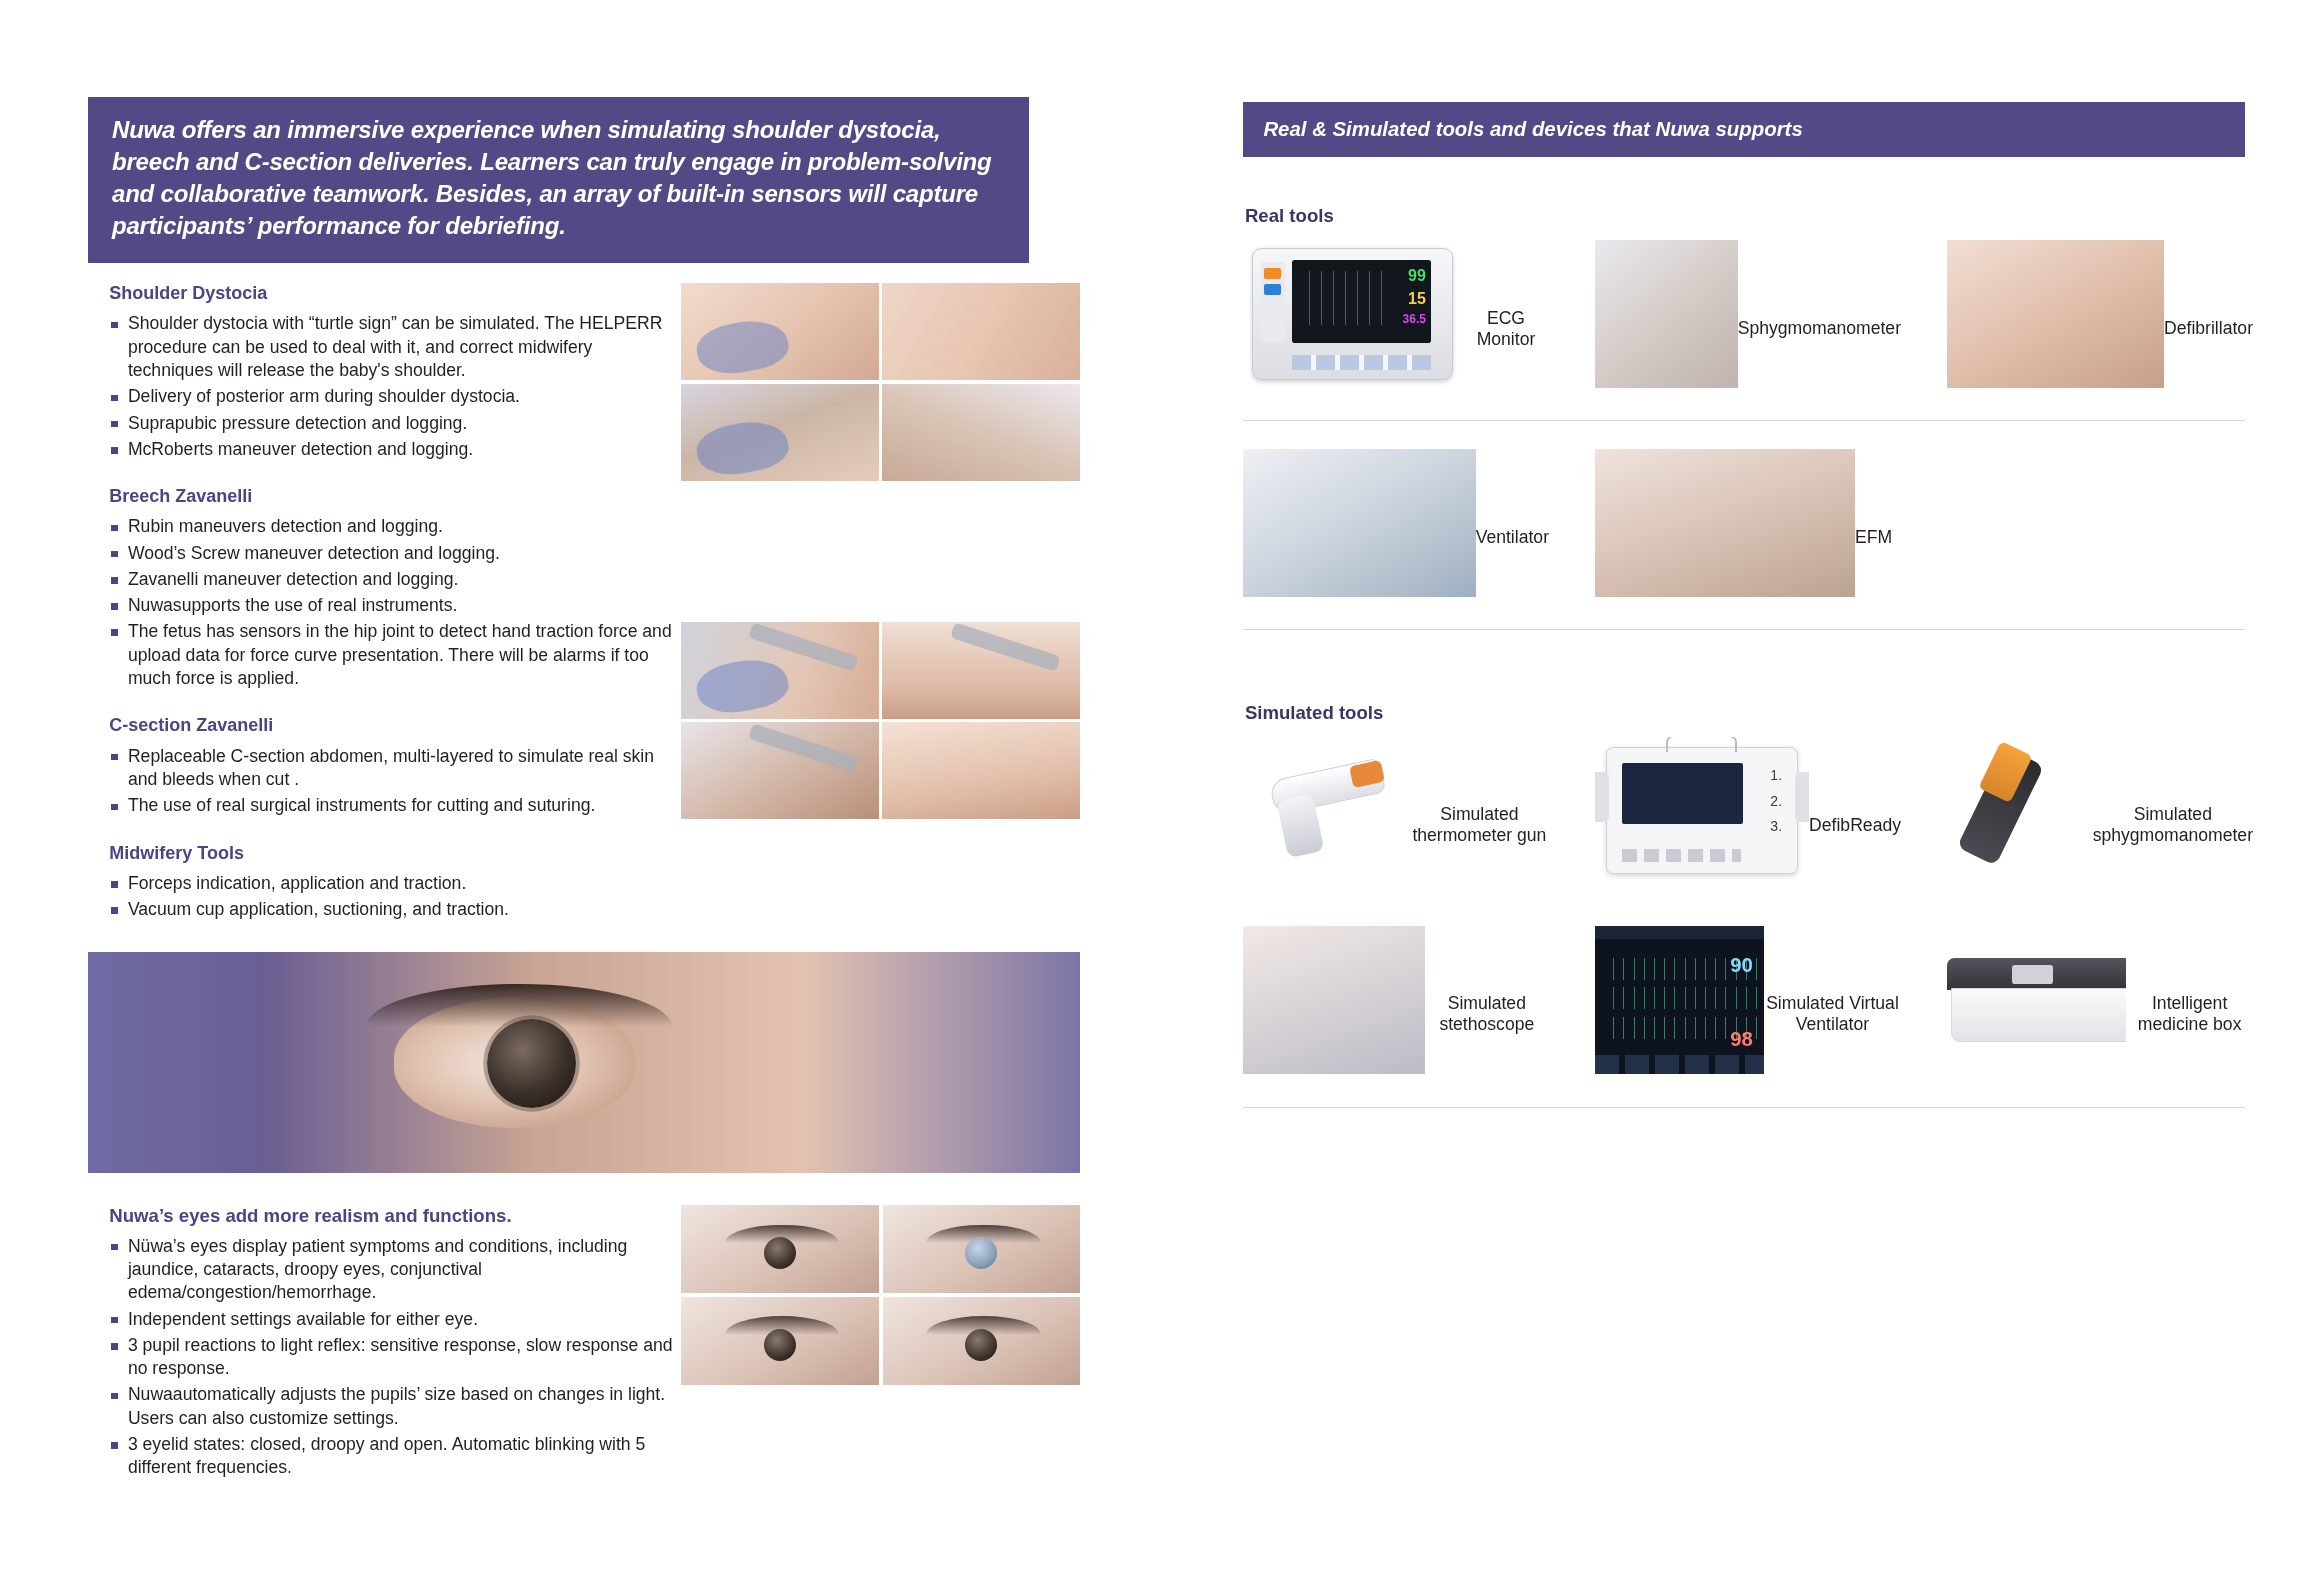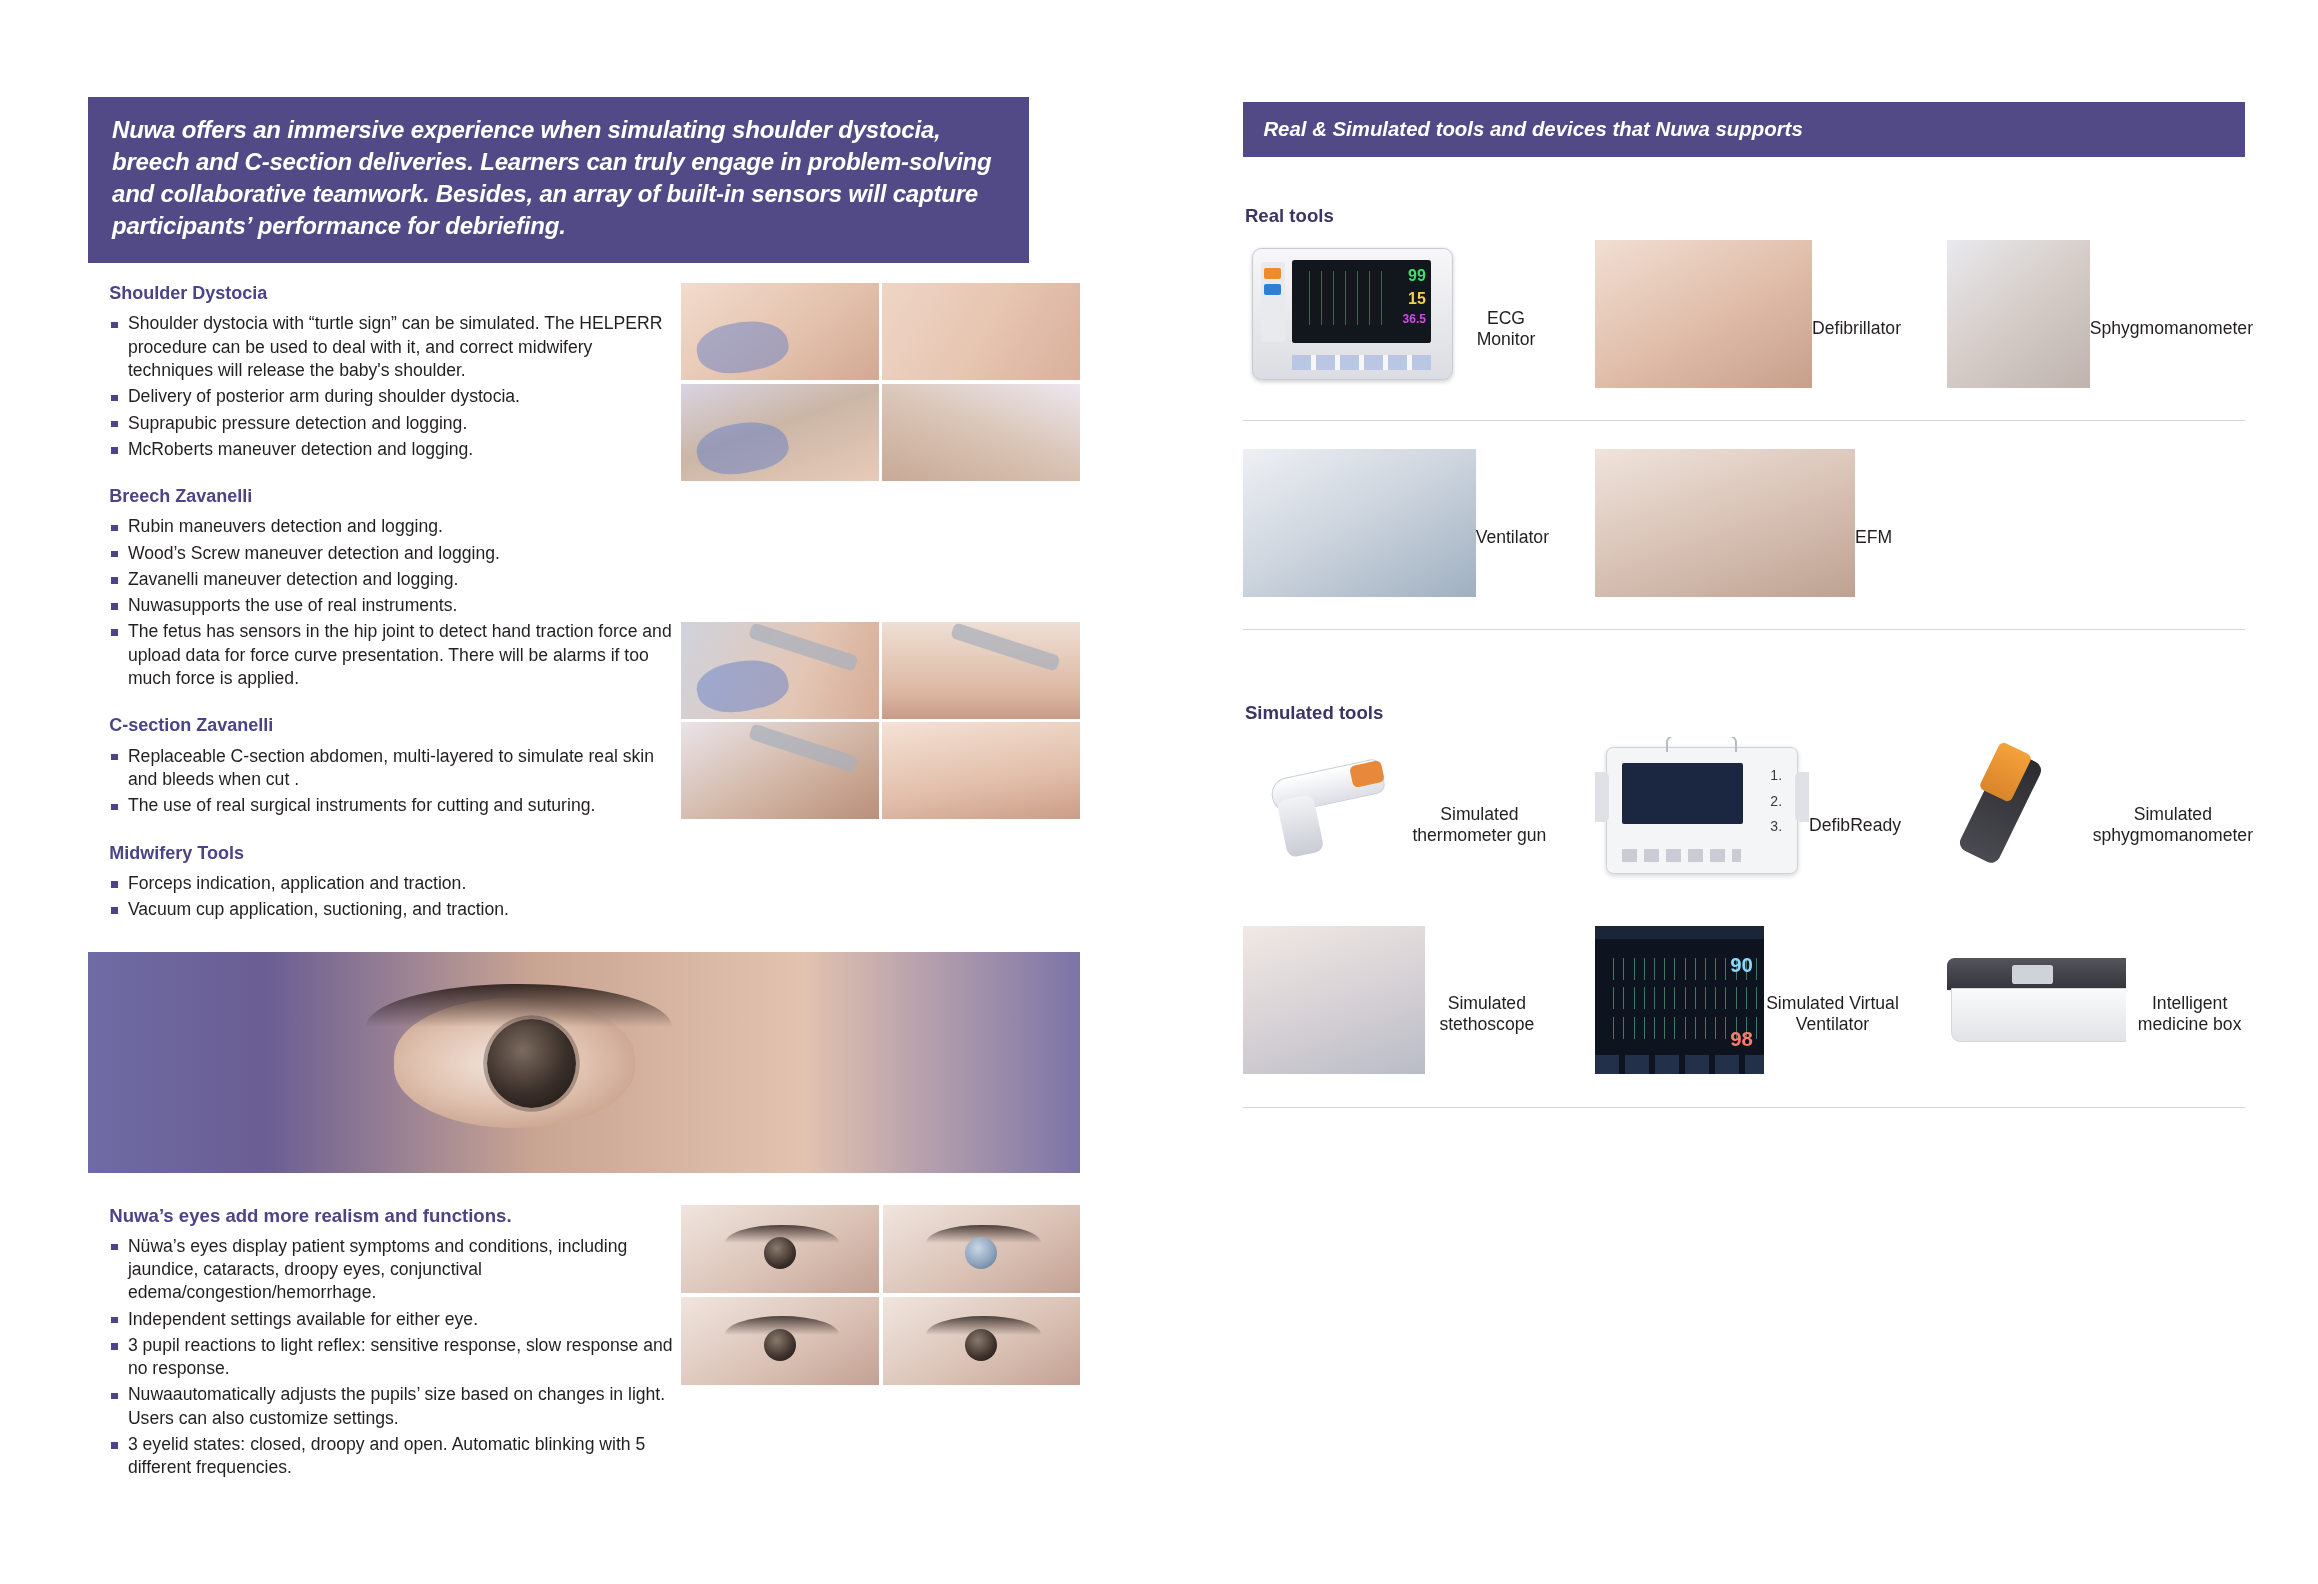--- a/index.html
+++ b/index.html
@@ -446,27 +446,27 @@
               <div class="num-b">15</div>
               <div class="num-c">36.5</div>
             </div>
             <div class="btns"></div>
           </div>
         </div>
         <div class="tool-label">ECG Monitor</div>
       </div>
 
       <div class="tool-cell">
+        <div class="tool-img photo3"></div>
+        <div class="tool-label">Sphygmomanometer</div>
+      </div>
+
+      <div class="tool-cell">
         <div class="tool-img photo"></div>
         <div class="tool-label">Defibrillator</div>
-      </div>
-
-      <div class="tool-cell">
-        <div class="tool-img photo3"></div>
-        <div class="tool-label">Sphygmomanometer</div>
       </div>
     </div>
 
     <div class="divider"></div>
 
     <div class="tools-row" style="margin-top:28px;">
       <div class="tool-cell">
         <div class="tool-img photo5"></div>
         <div class="tool-label">Ventilator</div>
       </div>

